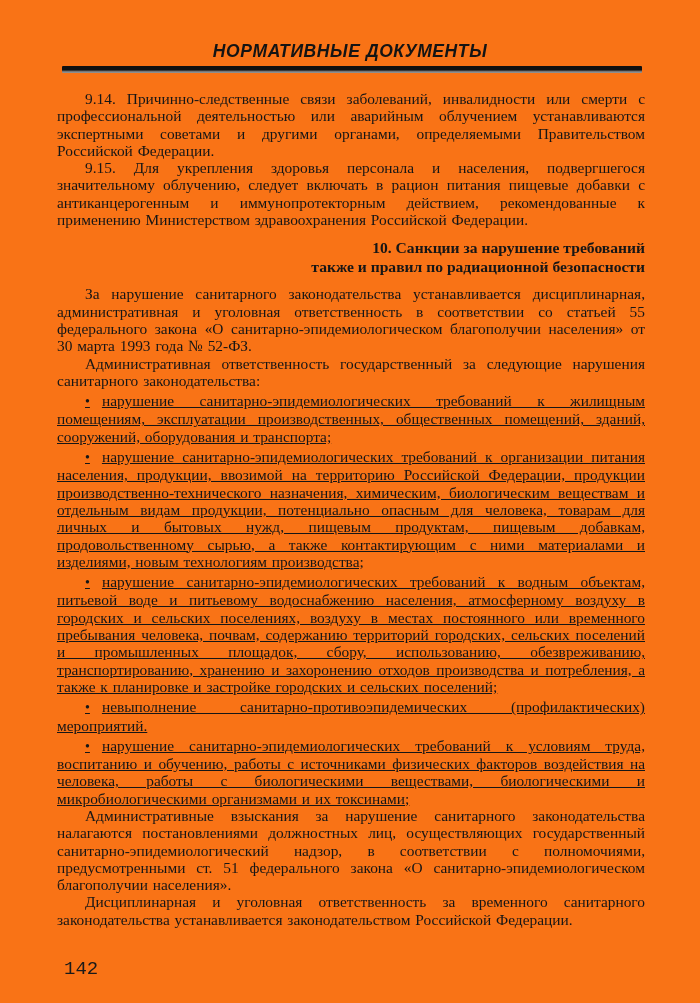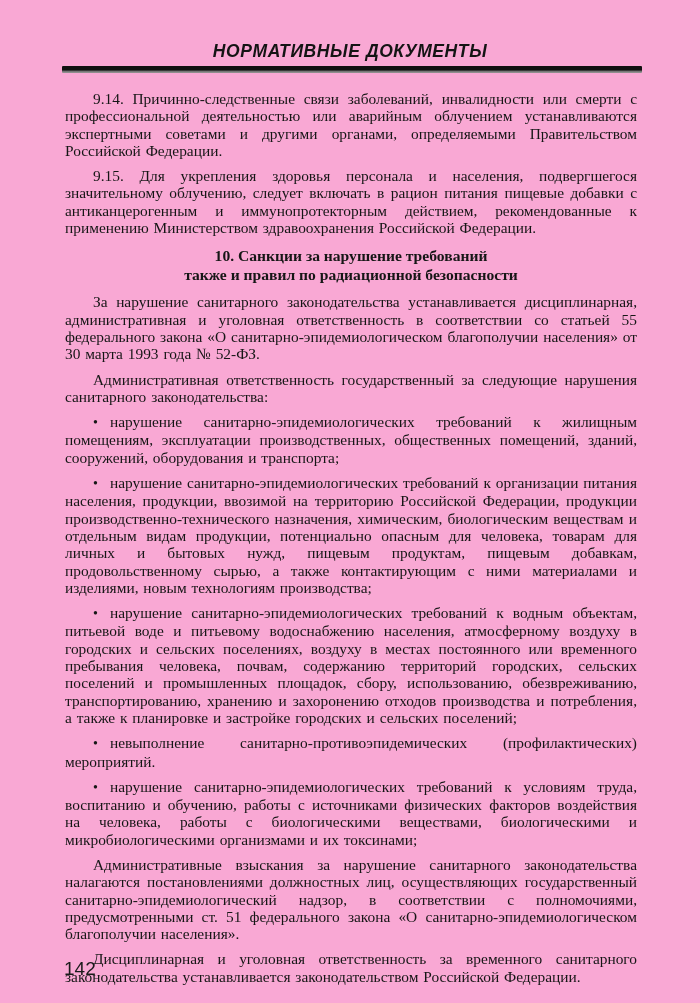--- a/index.html
+++ b/index.html
@@ -1,21 +1,21 @@
 <!DOCTYPE html>
 <html lang="ru"><head>
 <meta charset="utf-8">
 <style>
   html, body { margin: 0; padding: 0; background: #e8e8e8; }
   .page {
     position: relative;
     width: 700px;
     height: 1003px;
     margin: 0 auto;
-    background: #f9a8d4;
+    background: #f97316;
     color: #161616;
     font-family: "Liberation Serif", serif;
     overflow: hidden;
     box-sizing: border-box;
   }
   .running-head {
     padding-top: 41px;
     text-align: center;
     font-family: "Liberation Sans", sans-serif;
     font-style: italic;
@@ -30,43 +30,43 @@
     background: linear-gradient(to bottom, #101010 0%, #101010 58%, #6b6b6b 72%, #9a9a9a 100%);
     border-radius: 1px;
   }
   .body-text {
     margin: 17px 55px 0 57px;
     font-size: 15.4px;
     line-height: 17.3px;
     text-align: justify;
   }
   .para {
-    margin: 8px;
+    margin: 0;
     text-indent: 28px;
     word-spacing: 1px;
   }
   .section-heading {
     margin: 10px 0 9px 0;
     font-size: 15.6px;
     line-height: 19px;
     font-weight: bold;
-    text-align: center;
+    text-align: right;
   }
   .section-heading .hl { display: block; }
-  .bullet { margin-top: 3px; }
+  .bullet { margin-top: 3px; text-decoration: underline; }
   .bullet-mark {
     display: inline;
     padding-right: 12px;
     font-size: 14px;
   }
   .page-number {
     position: absolute;
     left: 64px;
     bottom: 23px;
-    font-family: Liberation Sans, sans-serif;
+    font-family: Liberation Mono, monospace;
     font-size: 19px;
     color: #1a1a1a;
   }
 </style>
 </head>
 <body>
 
 <div class="page">
 
   <div class="running-head">НОРМАТИВНЫЕ ДОКУМЕНТЫ</div>

